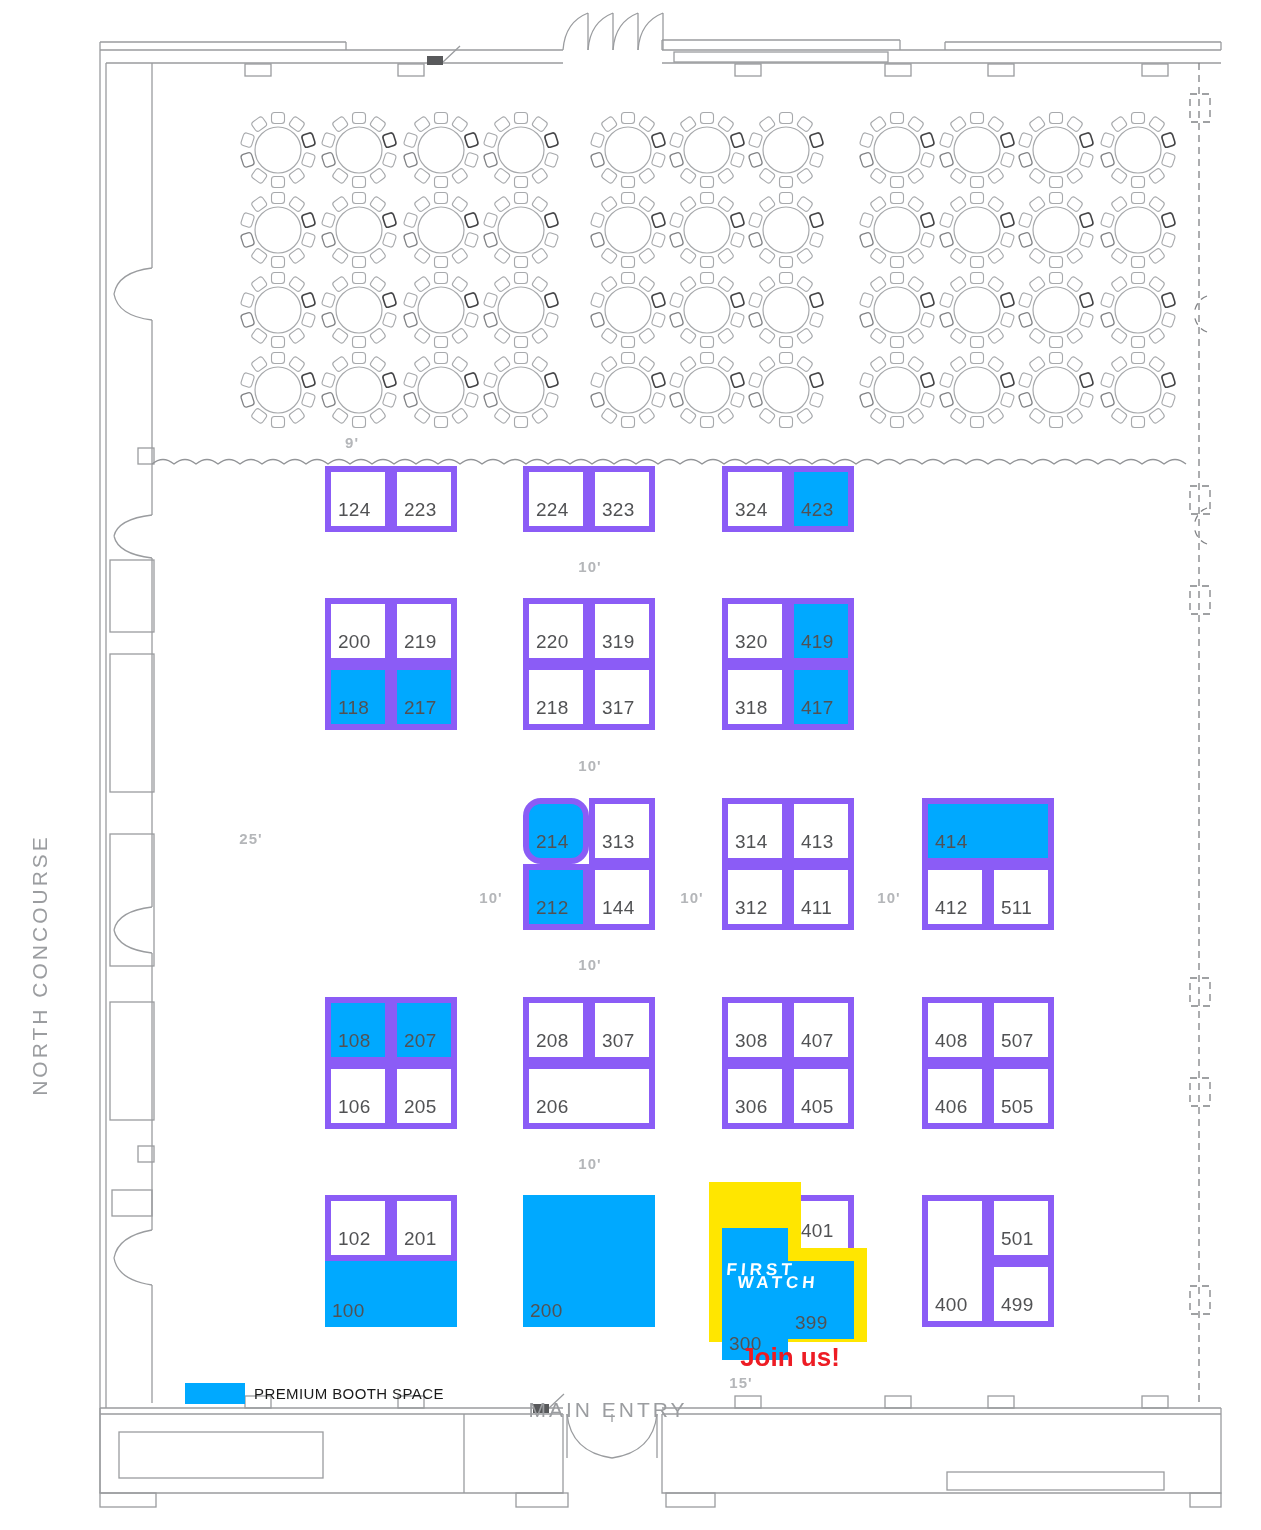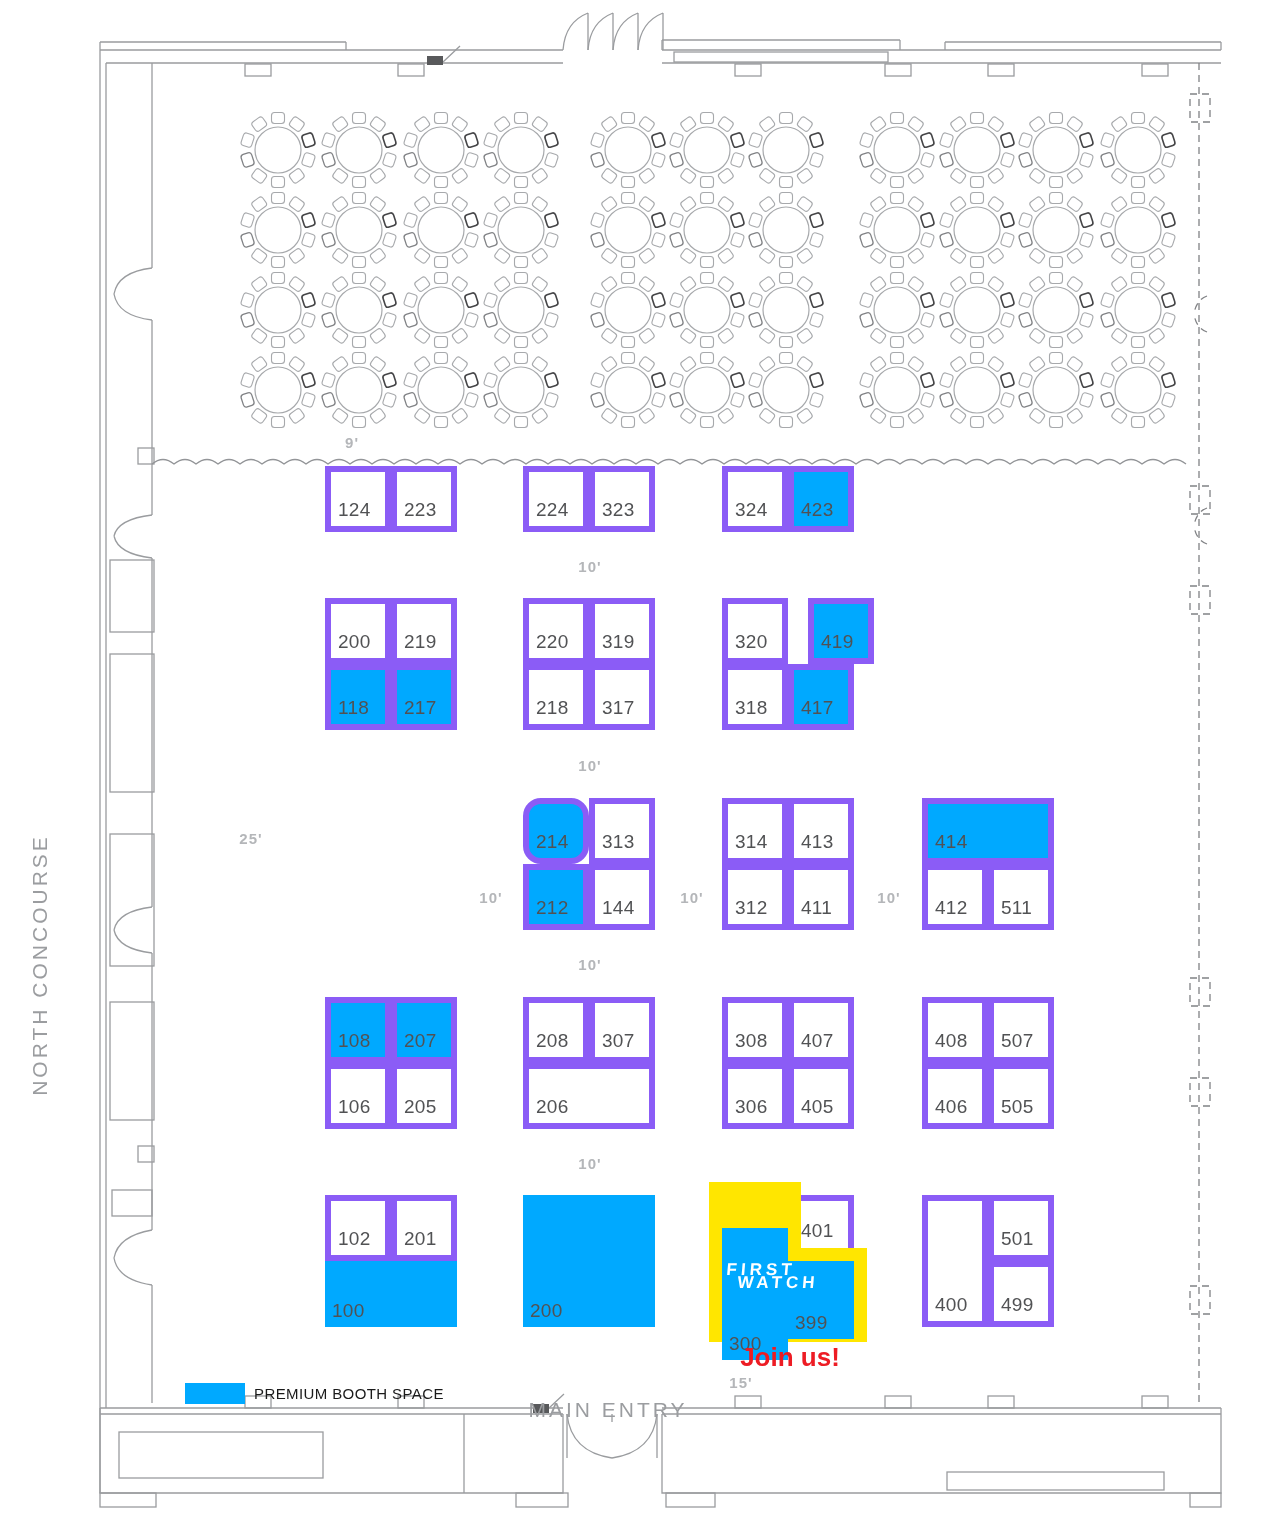--- a/index.html
+++ b/index.html
@@ -744,21 +744,21 @@
       </div>
       <div class="cell bordered" style="left: 523px; top: 664px; width: 66px; height: 66px;">
         <span class="num">218</span>
       </div>
       <div class="cell bordered" style="left: 589px; top: 664px; width: 66px; height: 66px;">
         <span class="num">317</span>
       </div>
       <div class="cell bordered" style="left: 722px; top: 598px; width: 66px; height: 66px;">
         <span class="num">320</span>
       </div>
-      <div class="cell bordered premium" style="left: 788px; top: 598px; width: 66px; height: 66px; margin-left: 20px;">
+      <div class="cell bordered premium" style="left: 788px; top: 598px; width: 66px; height: 66px;">
         <span class="num">419</span>
       </div>
       <div class="cell bordered" style="left: 722px; top: 664px; width: 66px; height: 66px;">
         <span class="num">318</span>
       </div>
       <div class="cell bordered premium" style="left: 788px; top: 664px; width: 66px; height: 66px;">
         <span class="num">417</span>
       </div>
       <div class="cell bordered premium" style="left: 523px; top: 798px; width: 66px; height: 66px; border-radius: 18px;">
         <span class="num">214</span>

